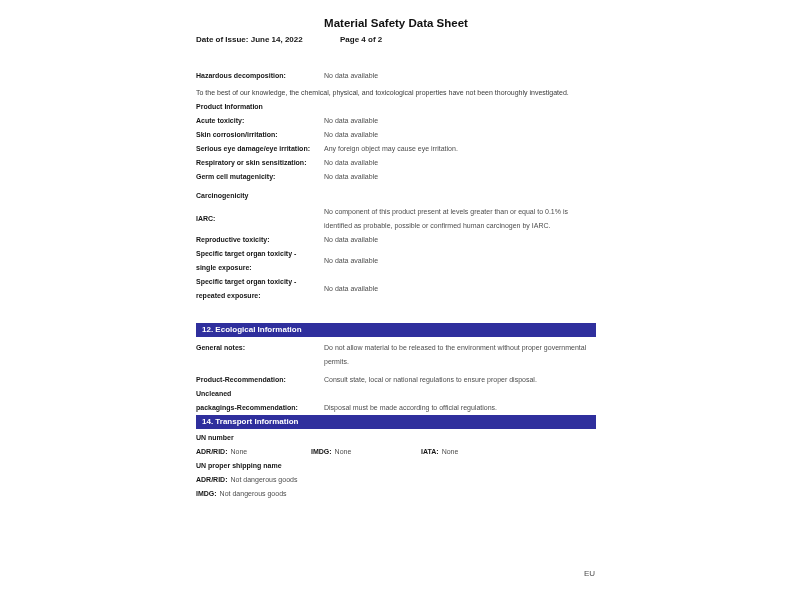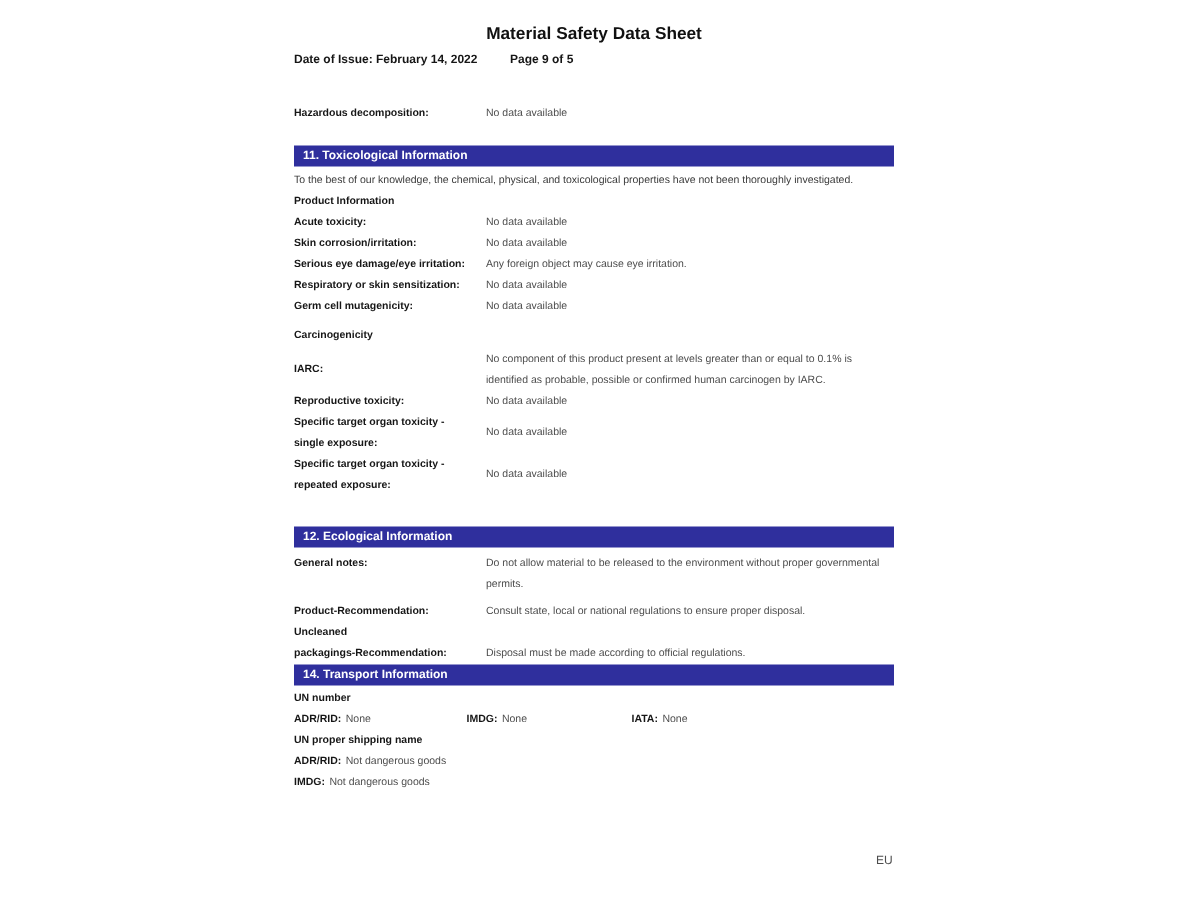--- a/index.html
+++ b/index.html
@@ -44,30 +44,29 @@
 </style>
 </head>
 <body>
 
 <div class="page">
   <div class="content">
 
     <div class="doc-title">Material Safety Data Sheet</div>
 
     <div class="meta-row">
-      <span>Date of Issue: February 14, 2022</span>
-      <span>Page 9 of 5</span>
+      <span>Date of Issue: June 14, 2022</span>
+      <span>Page 4 of 2</span>
     </div>
 
     <div class="row pre-row">
       <span class="lbl">Hazardous decomposition:</span>
       <span class="val">No data available</span>
     </div>
 
-    <div class="section-bar bar11">11. Toxicological Information</div>
     <div class="intro">To the best of our knowledge, the chemical, physical, and toxicological properties have not been thoroughly investigated.</div>
     <div class="subhead">Product Information</div>
 
     <div class="row">
       <span class="lbl">Acute toxicity:</span>
       <span class="val">No data available</span>
     </div>
     <div class="row">
       <span class="lbl">Skin corrosion/irritation:</span>
       <span class="val">No data available</span>

